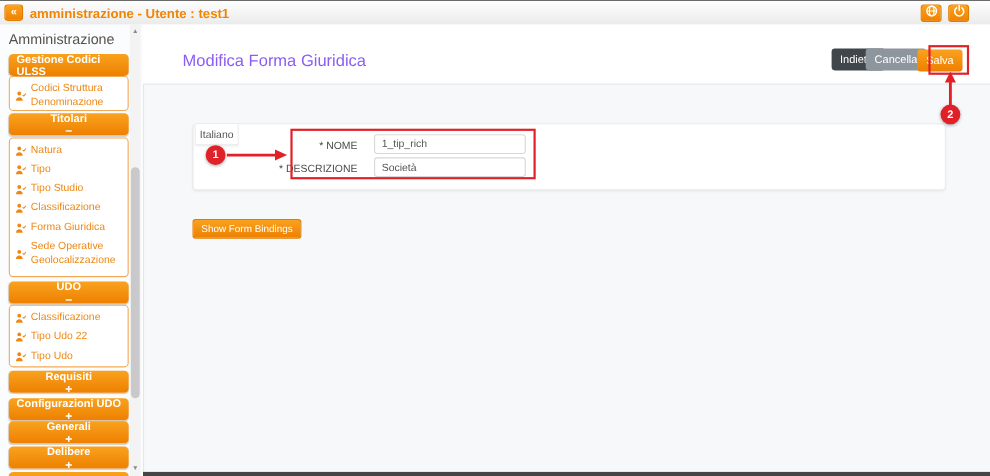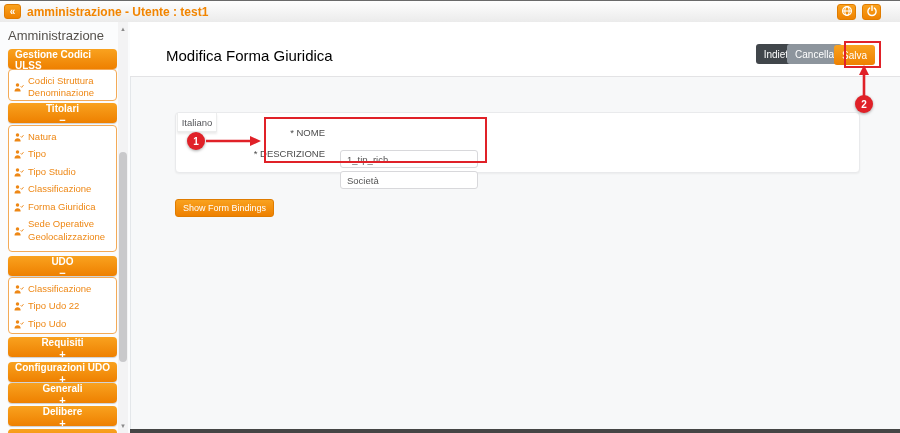--- a/index.html
+++ b/index.html
@@ -33,40 +33,40 @@
   
   .sb-track{position:absolute;right:2px;top:0;bottom:0;width:10px;background:#f3f3f4;}
   .sb-arrow{position:absolute;left:0;width:10px;height:10px;font-size:6px;color:#8a8a8a;
           text-align:center;line-height:10px;cursor:pointer;}
   .sb-up{top:2px;} .sb-down{bottom:2px;}
   .sb-thumb{position:absolute;left:1px;top:130px;width:8px;height:210px;background:#c9c9cb;
           border-radius:4px;cursor:pointer;}
   
   .main-header{position:absolute;left:130px;top:22px;right:0;height:54px;background:#fff;
           border-bottom:1px solid #e3e3e5;}
-  .page-title{position:absolute;left:36px;top:25px;font-size:15px;color:#000000;}
+  .page-title{position:absolute;left:36px;top:25px;font-size:15px;color:#8b5cf6;}
   .hbtn{position:absolute;top:22px;height:20px;border:none;border-radius:3px;color:#fff;
           font-size:10px;font-family:inherit;padding:0 8px;display:flex;align-items:center;cursor:pointer;}
   .btn-back{right:95px;background:#41464b;}
   .btn-cancel{right:58px;background:#8d959d;}
   .btn-save{right:25px;top:23px;background:linear-gradient(#f9a21f,#ee8000);}
   .save-highlight{position:absolute;right:19px;top:19px;width:37px;height:27px;
           border:2px solid #e02128;box-sizing:border-box;pointer-events:none;}
   
   .card{position:absolute;left:175px;top:112px;width:683px;height:59px;background:#fff;
           border:1px solid #e9eaec;border-radius:4px;box-shadow:0 1px 2px rgba(0,0,0,.05);}
   .tab{position:absolute;left:177px;top:113px;width:38px;height:18px;background:#fff;
           border:1px solid #eceded;border-top:none;font-size:9.5px;color:#55565a;
           display:flex;align-items:center;justify-content:center;
           box-shadow:0 2px 2px rgba(0,0,0,.08);cursor:pointer;}
   .row-label{position:absolute;width:92px;text-align:right;font-size:9.5px;color:#4b4b4b;}
   .lbl-1{left:233px;top:127px;} .lbl-2{left:233px;top:148px;}
   .field{position:absolute;left:340px;width:138px;height:18px;box-sizing:border-box;
           border:1px solid #d8d8db;border-radius:3px;font-size:9.5px;color:#555;
-          padding:0 6px;font-family:inherit;background:#fff;margin-top:28px;}
+          padding:0 6px;font-family:inherit;background:#fff;}
   .fld-1{top:122px;} .fld-2{top:143px;}
   .form-highlight{position:absolute;left:264px;top:117px;width:223px;height:46px;
           border:2px solid #e02128;box-sizing:border-box;pointer-events:none;}
   .bindings-btn{position:absolute;left:175px;top:199px;height:18px;border:1px solid #e07c00;
           border-radius:3px;background:linear-gradient(#f9a21f,#ee8000);color:#fff;
           font-size:9px;font-family:inherit;padding:0 7px;display:flex;align-items:center;cursor:pointer;}
   
   .ann-circle{position:absolute;width:18px;height:18px;border-radius:50%;background:#e02128;
           color:#fff;font-size:10px;font-weight:bold;display:flex;align-items:center;
           justify-content:center;box-shadow:0 1px 3px rgba(0,0,0,.35);}

